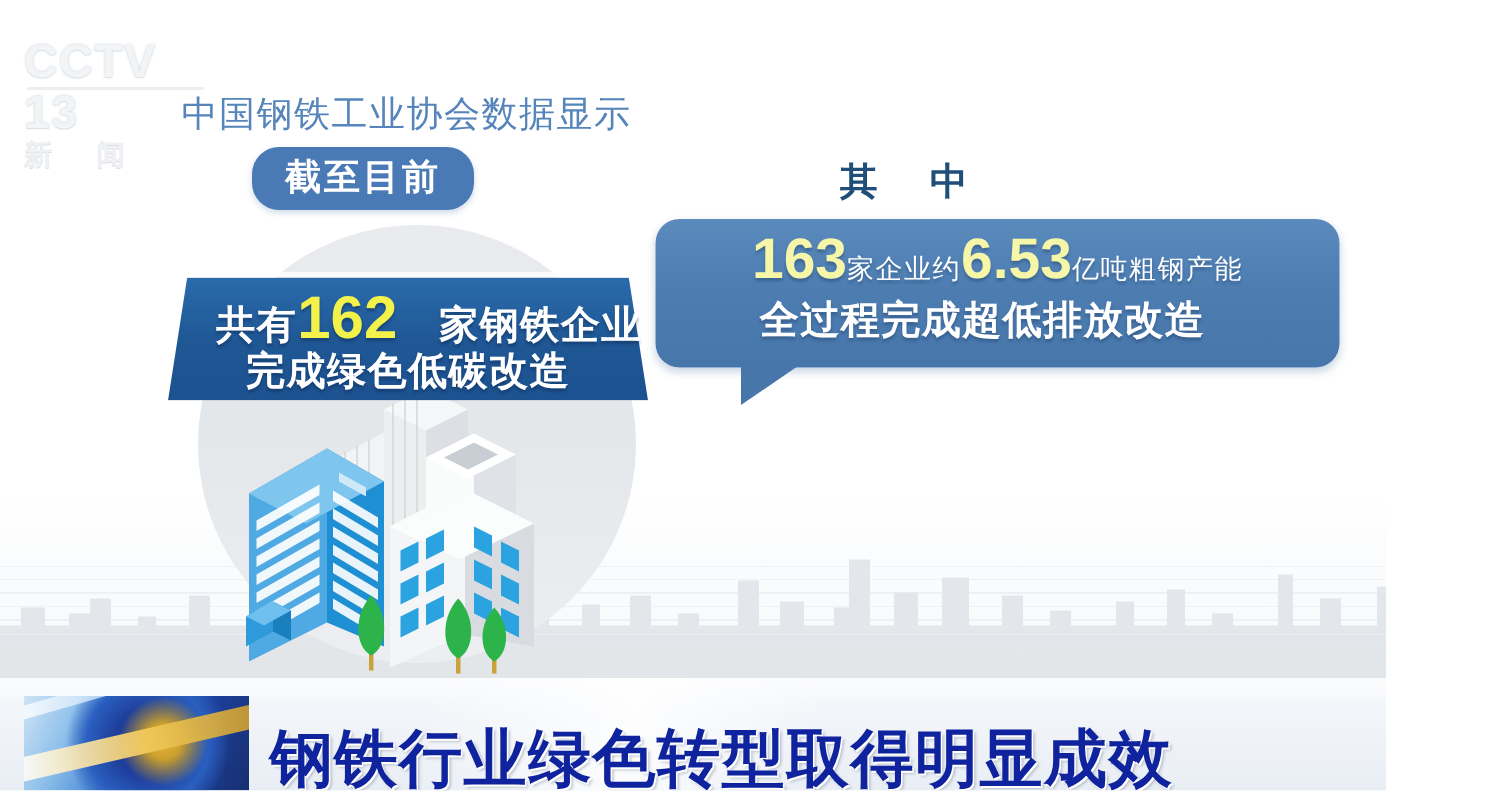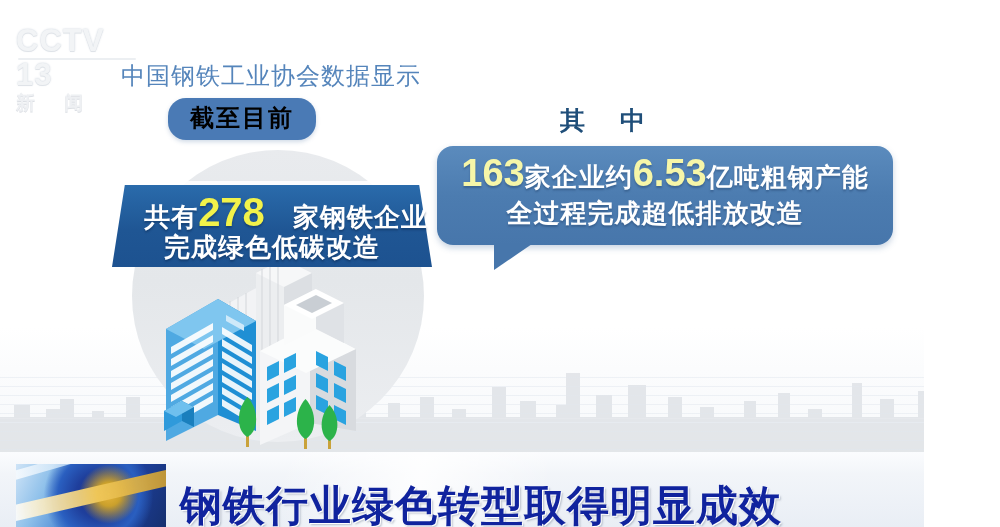--- a/index.html
+++ b/index.html
@@ -29,21 +29,21 @@
   .cctv-sub{font-size:19px;font-weight:bold;color:#eef0f3;letter-spacing:12px;margin-top:-2px;
      text-shadow:0 1px 0 #dcdfe4;}
   .cctv-rule{position:absolute;left:2px;top:34px;width:118px;height:2px;background:#eceff2;border-radius:1px;}
 
   
   .head-line{position:absolute;left:121px;top:60px;font-size:24px;font-weight:normal;
     color:#5585bb;letter-spacing:1px;white-space:nowrap;
     text-shadow:0 1px 1px rgba(255,255,255,.9);}
 
   .pill{position:absolute;left:168px;top:98px;padding:4px 22px 6px;border-radius:18px;
-    background:#4a7ab5;color:#000000;font-size:24px;font-weight:bold;letter-spacing:2px;
+    background:#4a7ab5;color:#ffffff;font-size:24px;font-weight:bold;letter-spacing:2px;
     box-shadow:0 2px 4px rgba(70,110,160,.25);}
 
   
   .banner{position:absolute;left:112px;top:185px;width:320px;height:82px;
     background:linear-gradient(180deg,#2a6bab 0%,#1f5694 55%,#1d5290 100%);
     clip-path:polygon(4% 0%,96% 0%,100% 100%,0% 100%);
     box-shadow:0 2px 5px rgba(40,70,110,.3);}
   .banner-top{position:absolute;left:112px;top:181px;width:320px;height:4px;
     background:rgba(255,255,255,.85);clip-path:polygon(4% 0%,96% 0%,97% 100%,3% 100%);}
   .banner-t1{position:absolute;left:112px;top:190px;width:320px;text-align:center;
@@ -62,21 +62,21 @@
   .bubble{position:absolute;left:437px;top:146px;width:456px;height:99px;border-radius:16px;
     background:linear-gradient(180deg,#5b8bbd 0%,#4c7cb0 50%,#4776ab 100%);
     box-shadow:0 3px 6px rgba(60,100,150,.28);}
   .bubble-tail{position:absolute;left:494px;top:244px;width:0;height:0;
     border-left:0px solid transparent;border-right:38px solid transparent;
     border-top:26px solid #4776ab;}
   .bub-l1{position:absolute;left:437px;top:152px;width:456px;text-align:center;white-space:nowrap;}
   .bub-l2{position:absolute;left:427px;top:196px;width:456px;text-align:center;
     font-size:26px;font-weight:bold;color:#ffffff;letter-spacing:1px;
     text-shadow:0 2px 2px rgba(30,60,100,.4);}
-  .uw{font-size:26px;font-weight:bold;color:#ffffff;letter-spacing:1px;
+  .uw{font-size:18px;font-weight:normal;color:#ffffff;letter-spacing:1px;
     text-shadow:0 2px 2px rgba(30,60,100,.4);}
   .uy{font-size:38px;font-weight:bold;color:#f6f6a8;
     text-shadow:0 2px 2px rgba(30,60,100,.4);}
 
   
   .bldg-wrap{position:absolute;left:160px;top:255px;width:250px;height:195px;}
 
   
   .lt-band{position:absolute;left:0;top:452px;width:1000px;height:75px;
     background:linear-gradient(180deg,#fbfcfe 0%,#f2f5f9 30%,#e9eef5 100%);}
@@ -230,21 +230,21 @@
     <div class="cctv-rule"></div>
     <div class="cctv-sub">新 闻</div>
   </div>
 
   <div class="head-line">中国钢铁工业协会数据显示</div>
   <div class="pill">截至目前</div>
 
   <div class="banner-top"></div>
   <div class="banner"></div>
   <div class="banner-t1">
-    <span class="bw">共有</span><span class="by">278</span><span class="bw">家钢铁企业</span>
+    <span class="bw">共有</span><span class="by">162</span><span class="bw">家钢铁企业</span>
   </div>
   <div class="banner-t2">完成绿色低碳改造</div>
 
   <div class="qz">其 中</div>
   <div class="bubble"></div>
   <div class="bubble-tail"></div>
   <div class="bub-l1">
     <span class="uy">163</span><span class="uw">家企业约</span><span class="uy">6.53</span><span class="uw">亿吨粗钢产能</span>
   </div>
   <div class="bub-l2">全过程完成超低排放改造</div>

